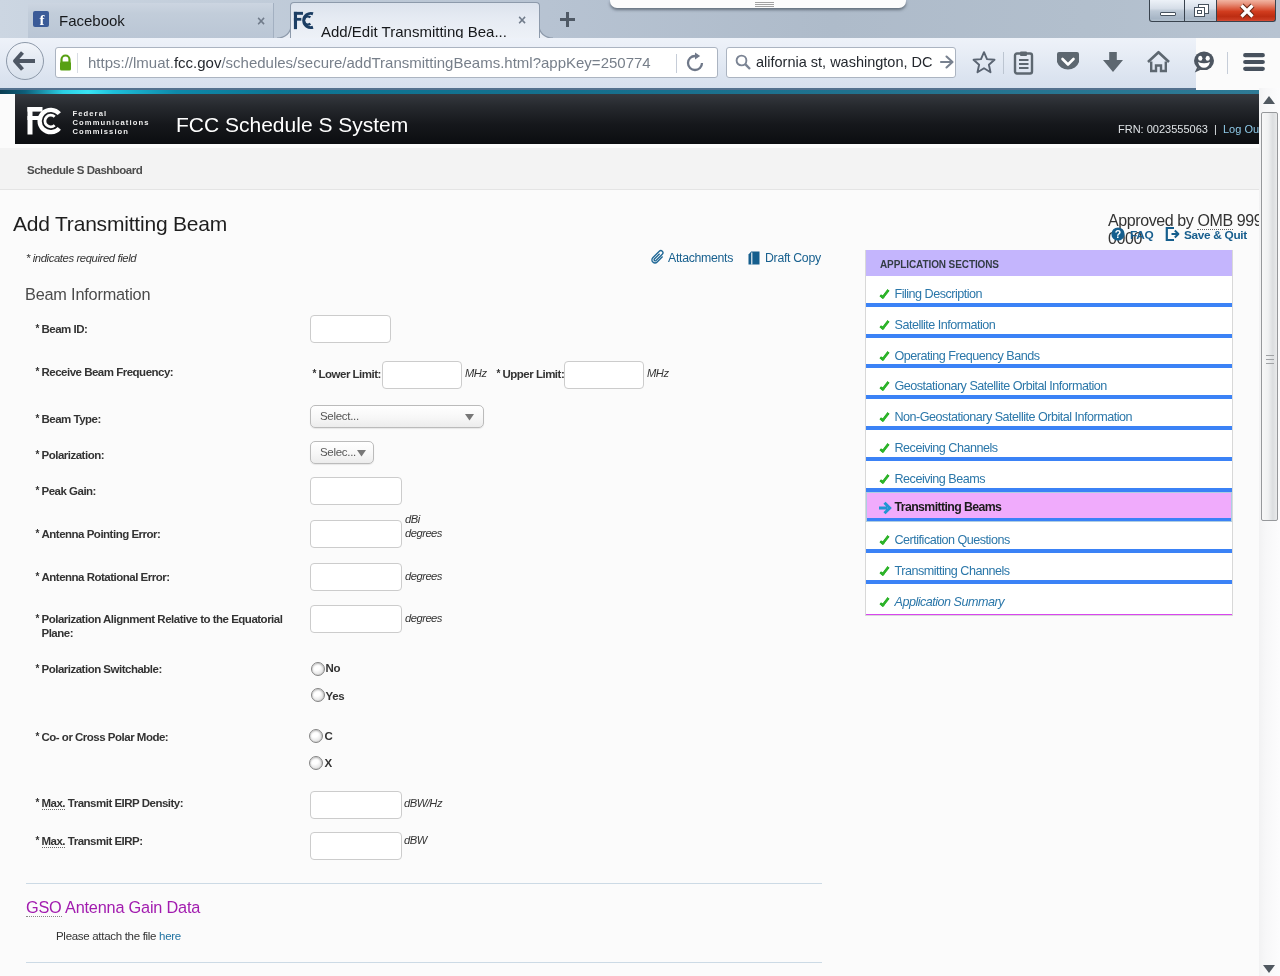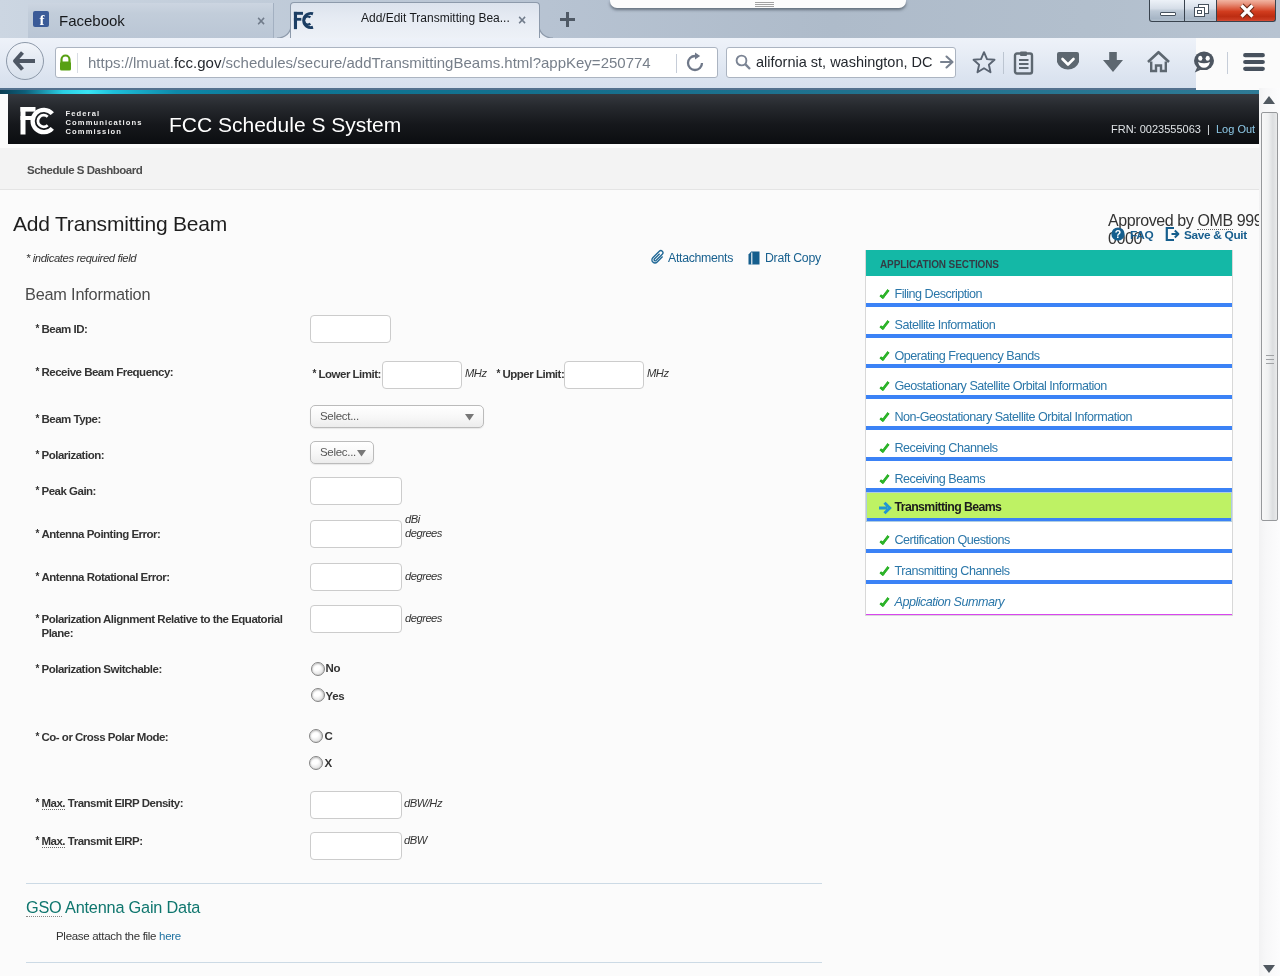--- a/index.html
+++ b/index.html
@@ -20,21 +20,21 @@
 #tab-fb { position:absolute; left:28px; top:3px; width:246px; height:35px;
   background:linear-gradient(180deg,#ccd5e1 0%,#c2cdda 30%,#bac6d5 100%); border-right:1px solid #a3b0c1; }
 #fb-icon { position:absolute; left:5px; top:8px; width:16px; height:16px; background:#3b5b98; border-radius:2px; overflow:hidden;}
 #fb-icon span { position:absolute; left:6.5px; top:0.5px; color:#fff; font-size:15px; font-weight:bold; font-family:"Liberation Serif",serif; }
 #tab-fb .title { position:absolute; left:31px; top:9px; font-size:15px; color:#17191c; }
 #tab-fb .tab-close { position:absolute; left:229px; top:10px; }
 
 #tab-active { position:absolute; left:290px; top:2px; width:250px; height:36px;
   background:linear-gradient(180deg,#dce3ed 0%,#e6ebf3 45%,#edf1f7 100%);
   border:1px solid #8d9aab; border-bottom:none; border-radius:4px 4px 0 0; }
-#tab-active .title { position:absolute; left:30px; top:8px; font-size:12px; color:#17191c; white-space:nowrap;margin-left:40px; }
+#tab-active .title { position:absolute; left:30px; top:20px; font-size:15px; color:#17191c; white-space:nowrap; }
 #tab-active .tab-close { position:absolute; left:227px; top:9px; }
 
 
 #winbtns { position:absolute; left:1149px; top:0; height:22px; }
 .winbtn { position:absolute; top:0; height:22px; border:1px solid #39434e; border-top:none; background:linear-gradient(180deg,#edf2f8 0%,#d6dee8 40%,#bdc9d6 52%,#a7b6c6 88%,#b2c0cd 100%); }
 #btn-min { left:0; width:36px; border-radius:0 0 0 3px; }
 #btn-res { left:35px; width:33px; }
 #btn-close { left:67px; width:60px; border-radius:0 0 3px 0;
   background:linear-gradient(180deg,#f2b5a2 0%,#e8937d 18%,#dc5f43 40%,#d13c1e 55%,#bd2d12 78%,#ca3c22 94%,#d8503a 100%); }
 #btn-min .glyph { position:absolute; left:10px; top:12px; width:16px; height:4px; background:#fff; border:1px solid #46525e; border-radius:1px;}
@@ -52,21 +52,21 @@
 #urltext { position:absolute; left:32px; top:6px; width:565px; height:20px; overflow:hidden; white-space:nowrap;
   font-size:15px; color:#777f8a; }
 #searchbar { position:absolute; left:726px; top:9px; width:230px; height:31px; background:#fff;
   border:1px solid #abb4c1; border-radius:3px; }
 
 
 #tealstrip { position:absolute; left:0; top:90px; width:1259px; height:4px;
   background:linear-gradient(90deg,#0a3d52 0%,#0e5f7a 2%,#2bcfe4 5%,#39e4f4 7%,#1fc0da 9%,#0e89aa 14%,#0d7694 22%,#156f8d 45%,#24738f 75%,#2e7a95 100%); }
 
 
-#fccheader { position:absolute; left:8px; top:94px; width:1259px; height:50px;
+#fccheader { position:absolute; left:15px; top:94px; width:1259px; height:50px;
   background:linear-gradient(180deg,#35393f 0%,#26292e 25%,#16181c 60%,#0b0d10 100%);padding-left:9px; }
 #fcctitle { position:absolute; left:161px; top:18.5px; color:#fff; font-size:21px; }
 #frnline { position:absolute; left:1103px; top:28.5px; font-size:11px; color:#dfe3e6; }
 #frnline .lo { color:#8ecae8; }
 
 
 #breadcrumb { position:absolute; left:0; top:148px; width:1259px; height:42px; background:#f3f3f3; border-bottom:1px solid #e4e4e4; }
 #breadcrumb span { position:absolute; left:27px; top:16px; font-size:11.5px; color:#4d4d4d; font-weight:bold; letter-spacing:-0.5px;}
 
 
@@ -78,26 +78,26 @@
 .sel .txt { position:absolute; left:9px; top:4px; font-size:11.5px; color:#555; letter-spacing:-0.3px;}
 .radio { position:absolute; width:14px; height:14px; border-radius:50%; border:1px solid #848484;
   background:radial-gradient(circle at 40% 32%,#ffffff 30%,#e9e9e9 62%,#bfbfbf 100%); box-shadow:inset 0 1px 2px rgba(0,0,0,.28);}
 .rlbl { position:absolute; font-size:11.5px; font-weight:bold; color:#333; letter-spacing:-0.3px;}
 .blue { color:#2173a2; }
 .dotted { border-bottom:1px dotted #666; }
 .hr { position:absolute; left:26px; width:796px; height:1px; background:#ccdae5; }
 
 
 #sidebar { position:absolute; left:865px; top:250px; width:368px; border:1px solid #d8d8d8; border-top:none; background:#fff; }
-#sidebar .hdr { height:26px; background:#14b8a6; position:relative; }
+#sidebar .hdr { height:26px; background:#c4b5fd; position:relative; }
 #sidebar .hdr span { position:absolute; left:14px; top:8.5px; font-size:10px; font-weight:bold; color:#333c45; letter-spacing:-0.1px; }
 .srow { position:relative; height:30.8px; border-bottom:4px solid #3b82f6; }
 .srow .chk { position:absolute; left:16px; top:12px; width:5px; height:11px; border-right:3px solid #2db32a; border-bottom:3px solid #2db32a; transform:rotate(38deg); border-radius:0 0 2px 0;}
 .srow .lnk { position:absolute; left:28.5px; top:11px; font-size:12.6px; color:#2b77a9; letter-spacing:-0.5px; }
-.srow.active { background:#bef264; outline:1px solid #aecde2; outline-offset:-1px;}
+.srow.active { background:#f0abfc; outline:1px solid #aecde2; outline-offset:-1px;}
 .srow.active .lnk { color:#1c1c1c; font-weight:bold; }
 
 
 #scrollbar { position:absolute; left:1259px; top:88px; width:21px; height:888px; background:linear-gradient(90deg,#f2f2f3 0%,#f7f7f8 30%,#fcfcfd 100%); }
 #sb-thumb { position:absolute; left:2px; top:24px; width:17px; height:409px; border:1px solid #96989b; border-radius:2px;
   background:linear-gradient(90deg,#f7f7f7 0%,#f0f1f2 40%,#dcdee0 72%,#e9eaeb 100%); }
 .sb-arrow { position:absolute; left:4px; width:0; height:0; border-left:6.5px solid transparent; border-right:6.5px solid transparent; }
 #sb-grip { position:absolute; left:3.5px; top:242px; width:8px; height:11px;
   background:repeating-linear-gradient(180deg,#9fa1a4 0,#9fa1a4 1px,transparent 1px,transparent 4px); }
 </style>
@@ -325,21 +325,21 @@
 
 <div class="lbl" style="left:34px;top:796px;"><span class="ast">*</span><span class="dotted">Max.</span> Transmit EIRP Density:</div>
 <div class="inp" style="left:310px;top:791px;width:92px;"></div>
 <div class="unit" style="left:404px;top:796.5px;">dBW/Hz</div>
 
 <div class="lbl" style="left:34px;top:833.5px;"><span class="ast">*</span><span class="dotted">Max.</span> Transmit EIRP:</div>
 <div class="inp" style="left:310px;top:832px;width:92px;"></div>
 <div class="unit" style="left:404px;top:834px;">dBW</div>
 
 <div class="hr" style="top:883px;"></div>
-<div class="abs" style="left:26px;top:898px;font-size:16.3px;color:#0f766e;letter-spacing:-0.2px;"><span style="border-bottom:1px dotted #888;">GSO</span> Antenna Gain Data</div>
+<div class="abs" style="left:26px;top:898px;font-size:16.3px;color:#a21caf;letter-spacing:-0.2px;"><span style="border-bottom:1px dotted #888;">GSO</span> Antenna Gain Data</div>
 <div class="abs" style="left:35px;top:929.5px;font-size:11.5px;color:#333;letter-spacing:-0.3px;padding-left:21px;">Please attach the file <span class="blue">here</span></div>
 <div class="hr" style="top:962px;"></div>
 
 <div id="sidebar">
   <div class="hdr">
       <span>APPLICATION SECTIONS</span>
     </div>
   <div class="srow">
       <span class="chk"></span>
       <span class="lnk">Filing Description</span>

